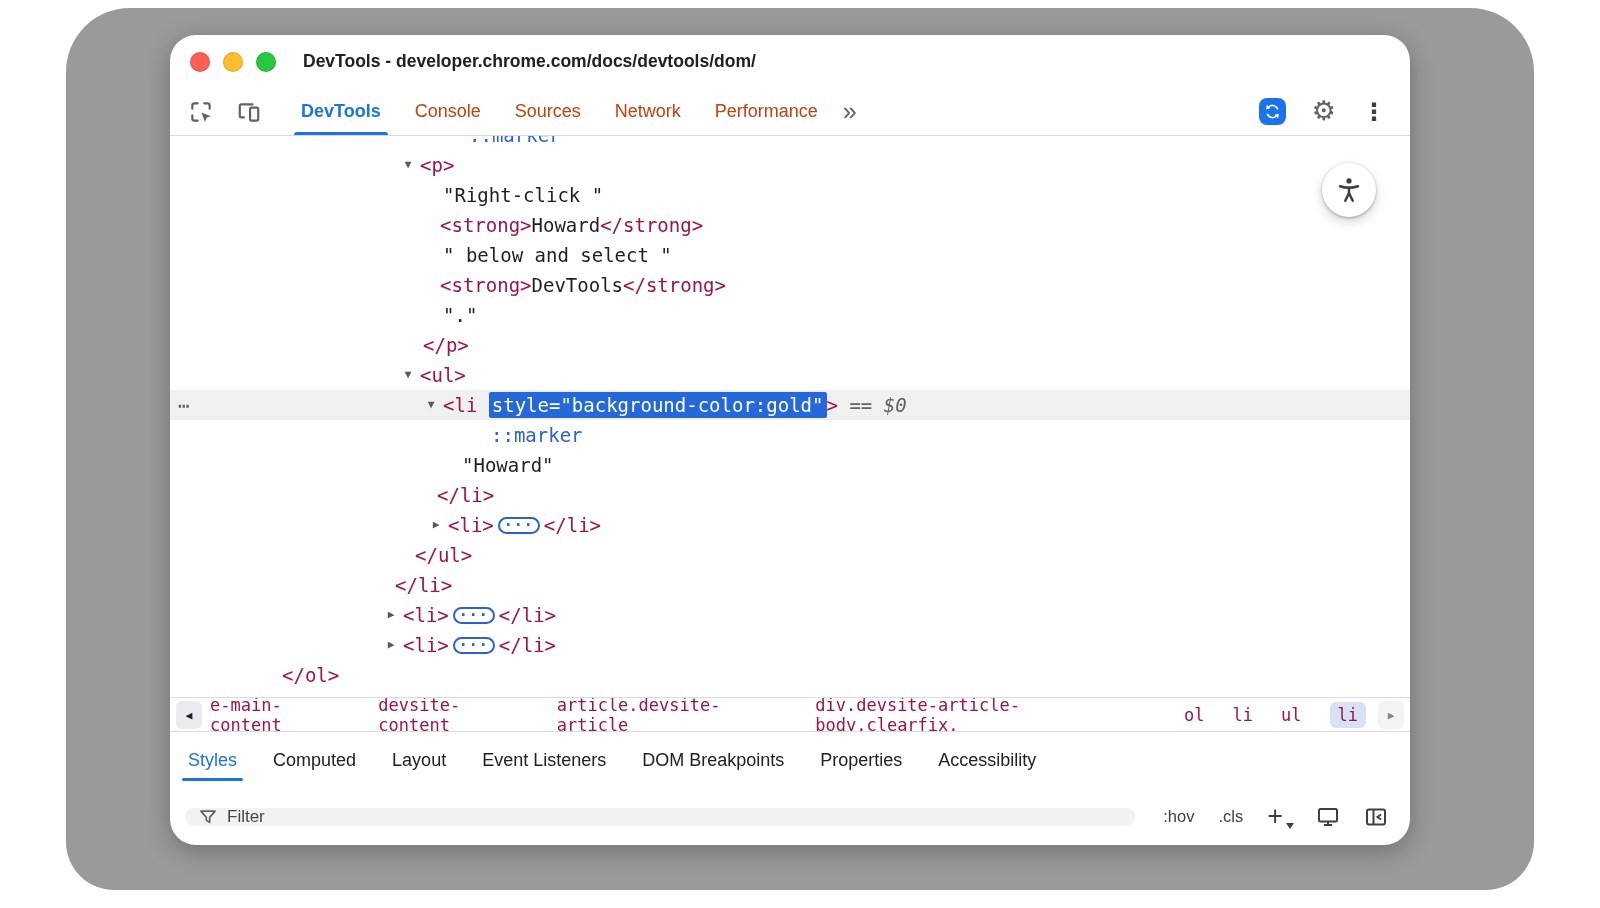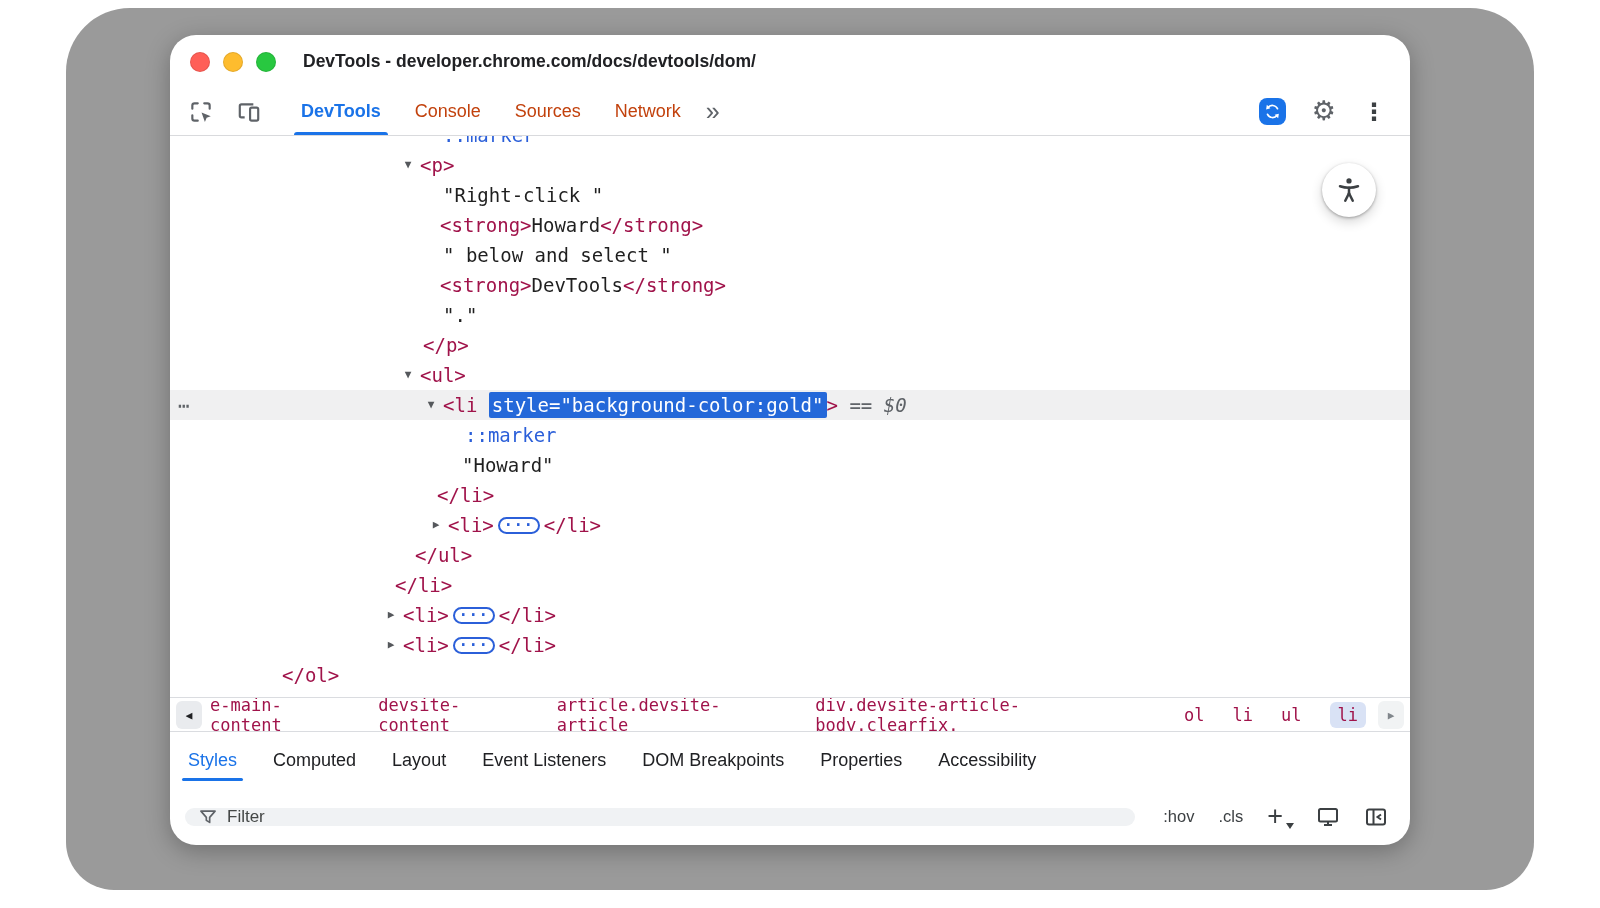--- a/index.html
+++ b/index.html
@@ -38,21 +38,21 @@
 
   
   .dom-pane { flex:1 1 auto; overflow:hidden; position:relative;
               font-family:"DejaVu Sans Mono",monospace; font-size:19px; }
   .dom-row { height:30px; line-height:30px; white-space:pre; position:relative; }
   .dom-row.selected { background:#f0f0f1; }
   .gutter { position:absolute; left:8px; top:0; color:#5f6368; }
   .arrow { position:absolute; top:0; width:16px; text-align:center; font-size:11px; color:#55585c; }
   .tk-tag    { color:#a0134a; }
   .tk-text   { color:#1f1f1f; }
-  .tk-pseudo { color:#2b5fd9; }
+  .tk-pseudo { color:#2b5fd9;margin-left:26px; }
   .tk-hl     { background:#2468d9; color:#fff; padding:2px 3px; border-radius:2px; }
   .tk-eq     { color:#5f6368; }
   .tk-dollar { color:#5f6368; font-style:italic; }
   .tk-pill   { display:inline-block; border:2px solid #2b5fd9; border-radius:9px; color:#2b5fd9;
                font-size:15px; line-height:13px; padding:0 4px; margin:0 4px; letter-spacing:1px;
                vertical-align:2px; font-weight:700; }
 
   
   .fab { position:absolute; right:34px; top:128px; width:54px; height:54px; border-radius:50%;
          background:#fff; box-shadow:0 1px 3px rgba(0,0,0,.3),0 5px 12px rgba(0,0,0,.16);
@@ -117,20 +117,21 @@
         <path d="M8 17 H5 a1.5 1.5 0 0 1 -1.5 -1.5 V6.5 A1.5 1.5 0 0 1 5 5 h11"></path>
         <rect x="13" y="8" width="7.5" height="12" rx="1.5" fill="#fff"></rect>
       </svg>
     </span>
 
     <div class="dt-tabs">
         <div class="dt-tab active">DevTools</div>
         <div class="dt-tab">Console</div>
         <div class="dt-tab">Sources</div>
         <div class="dt-tab">Network</div>
+        <div class="dt-tab">Performance</div>
       </div>
     <span class="more-tabs">»</span>
 
     <div class="tb-right">
       <span class="sync-btn">
         <svg width="17" height="17" viewBox="0 0 24 24" fill="none" stroke="#fff" stroke-width="2.4" stroke-linecap="round">
           <path d="M19 8 A8 8 0 0 0 5.6 6.4"></path>
           <path d="M5 16 A8 8 0 0 0 18.4 17.6"></path>
           <path d="M4 2.5 L9 7.5 L3 9 Z" fill="#fff" stroke="none"></path>
           <path d="M20 21.5 L15 16.5 L21 15 Z" fill="#fff" stroke="none"></path>

